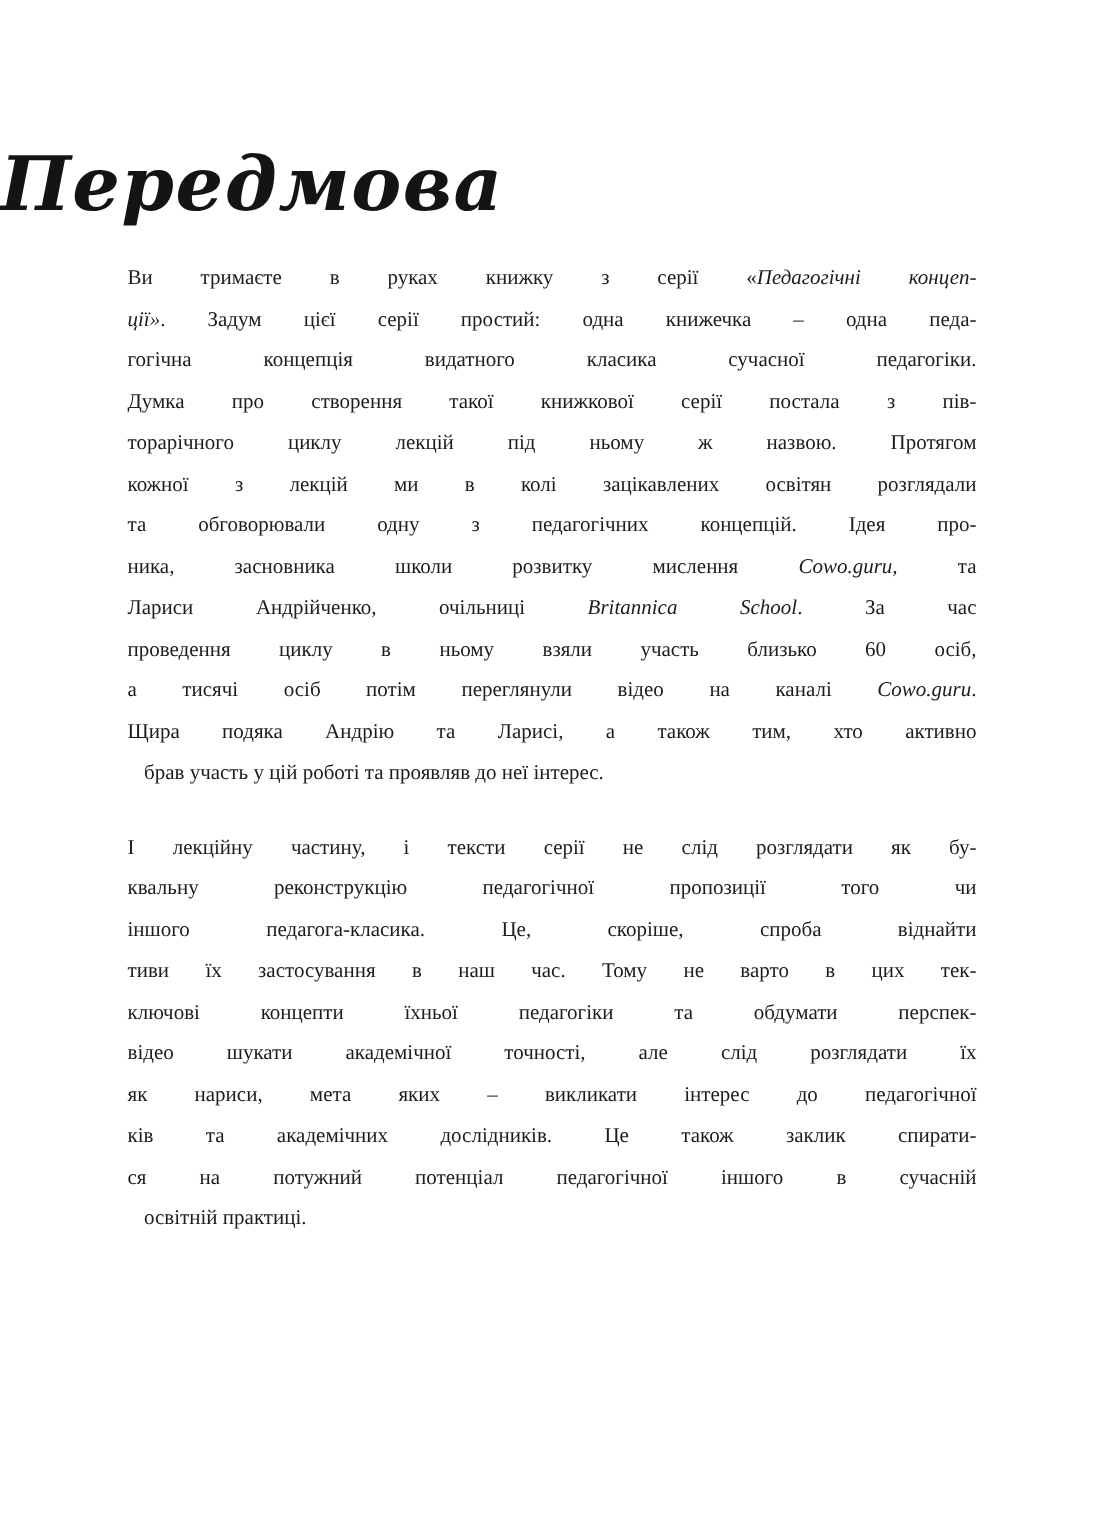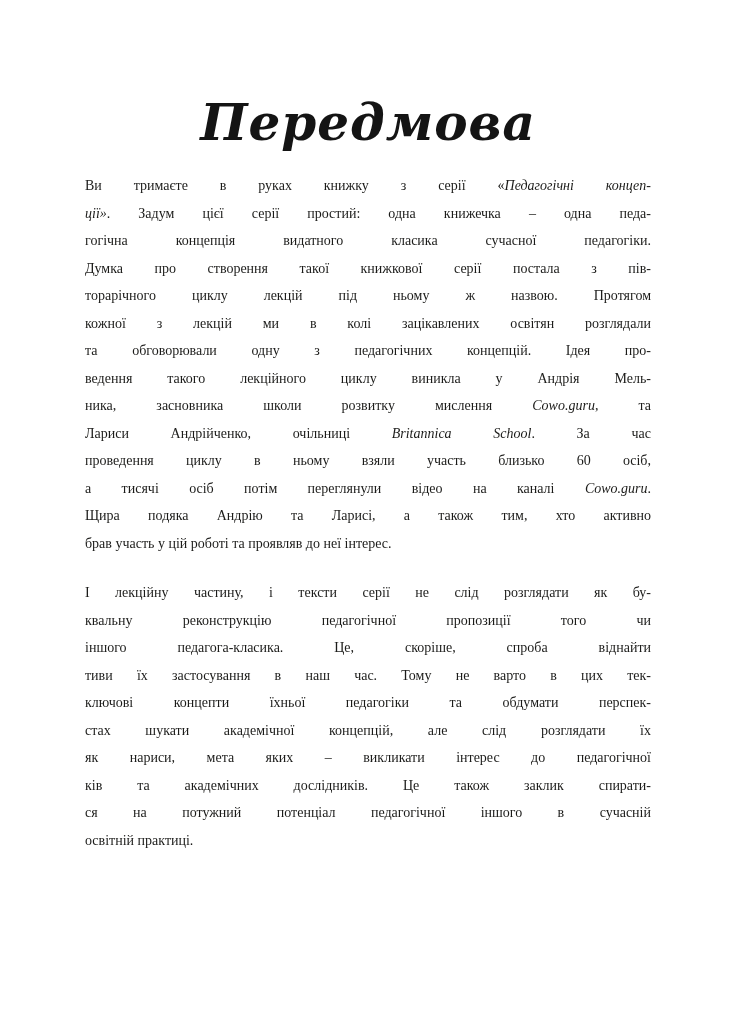--- a/index.html
+++ b/index.html
@@ -12,21 +12,20 @@
     width: 736px;
     height: 1024px;
     background: #ffffff;
     overflow: hidden;
   }
   .chapter-title {
     position: absolute;
     top: 94px;
     left: 0;
     width: 736px;
-    text-align: center;
     font-family: "DejaVu Serif", serif;
     font-style: italic;
     font-weight: 700;
     font-size: 50px;
     line-height: 1.15;
     color: #141414;
     letter-spacing: 1px;
   }
   .body-text {
     position: absolute;
@@ -40,51 +39,51 @@
   }
   .paragraph { margin: 0; }
   .paragraph + .paragraph { margin-top: 22px; }
   .line {
     text-align: justify;
     text-align-last: justify;
     white-space: normal;
   }
   .line.last {
     text-align-last: left;
+    margin-left: 11px;
   }
   .it { font-style: italic; }
 </style>
 </head>
 <body>
 
 <div class="page">
   <div class="chapter-title">Передмова</div>
   <div class="body-text">
       <div class="paragraph">
         <div class="line"><span>Ви тримаєте в руках книжку з серії «</span><span class="it">Педагогічні концеп-</span></div>
         <div class="line"><span class="it">ції»</span><span>. Задум цієї серії простий: одна книжечка – одна педа-</span></div>
         <div class="line"><span>гогічна концепція видатного класика сучасної педагогіки.</span></div>
         <div class="line"><span>Думка про створення такої книжкової серії постала з пів-</span></div>
         <div class="line"><span>торарічного циклу лекцій під ньому ж назвою. Протягом</span></div>
         <div class="line"><span>кожної з лекцій ми в колі зацікавлених освітян розглядали</span></div>
         <div class="line"><span>та обговорювали одну з педагогічних концепцій. Ідея про-</span></div>
-        <div class="line"><span>ведення такого лекційного циклу виникла у Андрія Мель-</span></div>
         <div class="line"><span>ника, засновника школи розвитку мислення </span><span class="it">Cowo.guru</span><span>, та</span></div>
         <div class="line"><span>Лариси Андрійченко, очільниці </span><span class="it">Britannica School</span><span>. За час</span></div>
         <div class="line"><span>проведення циклу в ньому взяли участь близько 60 осіб,</span></div>
         <div class="line"><span>а тисячі осіб потім переглянули відео на каналі </span><span class="it">Cowo.guru</span><span>.</span></div>
         <div class="line"><span>Щира подяка Андрію та Ларисі, а також тим, хто активно</span></div>
         <div class="line last"><span>брав участь у цій роботі та проявляв до неї інтерес.</span></div>
       </div>
       <div class="paragraph">
         <div class="line"><span>І лекційну частину, і тексти серії не слід розглядати як бу-</span></div>
         <div class="line"><span>квальну реконструкцію педагогічної пропозиції того чи</span></div>
         <div class="line"><span>іншого педагога-класика. Це, скоріше, спроба віднайти</span></div>
         <div class="line"><span>тиви їх застосування в наш час. Тому не варто в цих тек-</span></div>
         <div class="line"><span>ключові концепти їхньої педагогіки та обдумати перспек-</span></div>
-        <div class="line"><span>стах шукати академічної концепцій, але слід розглядати їх</span></div>
+        <div class="line"><span>відео шукати академічної точності, але слід розглядати їх</span></div>
         <div class="line"><span>як нариси, мета яких – викликати інтерес до педагогічної</span></div>
         <div class="line"><span>ків та академічних дослідників. Це також заклик спирати-</span></div>
         <div class="line"><span>ся на потужний потенціал педагогічної іншого в сучасній</span></div>
         <div class="line last"><span>освітній практиці.</span></div>
       </div>
     </div>
 </div>
 
 </body></html>

